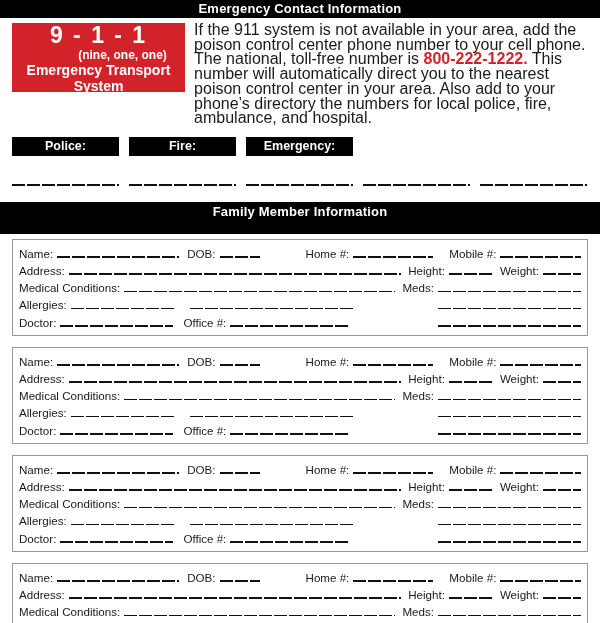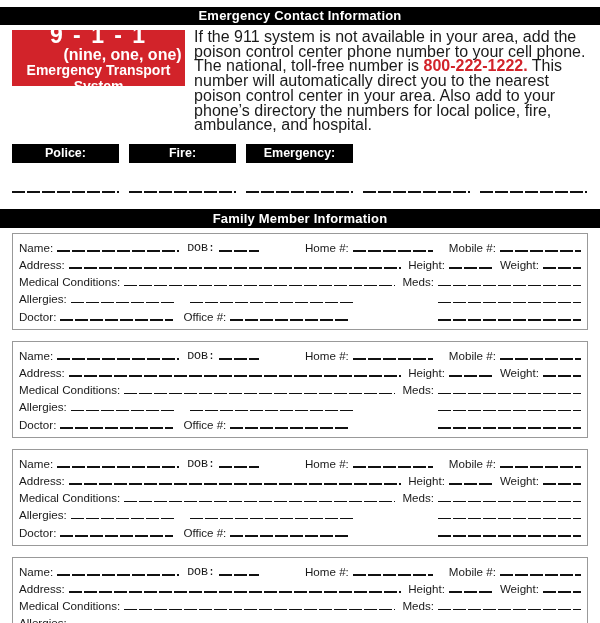--- a/index.html
+++ b/index.html
@@ -2,29 +2,29 @@
 <html><head>
 <meta charset="utf-8">
 <style>
   * { margin:0; padding:0; box-sizing:border-box; }
   html,body { width:600px; height:623px; background:#ffffff; overflow:hidden;
     font-family:"Liberation Sans", sans-serif; color:#111; }
 
   
   .bar { background:#000; color:#fff; text-align:center; font-weight:bold;
     font-size:13px; letter-spacing:.2px; height:18px; line-height:18px; }
-  .topbar { margin-top:7px; }
-  .familybar { margin-top:16px; height:19px; line-height:19px; }
+  .topbar { }
+  .familybar { margin-top:16px; height:32px; line-height:19px; }
 
   
   .intro { display:flex; margin:5px 12px 0 12px; }
-  .redbox { width:174px; height:56px; background:#d2232a; color:#fff;
+  .redbox { width:174px; height:69px; background:#d2232a; color:#fff;
     text-align:center; display:flex; flex-direction:column; justify-content:center; }
   .redbox .big { font-size:23px; font-weight:bold; letter-spacing:2px; line-height:26px; }
-  .redbox .sub { font-size:16px; font-weight:bold; line-height:14px;padding-left:48px; }
+  .redbox .sub { font-size:12px; font-weight:bold; line-height:14px;padding-left:48px; }
   .redbox .cap { font-size:14px; font-weight:bold; line-height:16px; }
   .introtext { margin-left:9px; width:396px; font-size:16px; line-height:14.7px; color:#1a1a1a; }
   .introtext .phone { color:#d2232a; font-weight:bold; }
 
   
   .contacts { display:grid; grid-template-columns:repeat(5,1fr); gap:10px;
     margin:11px 13px 0 12px; }
   .contact-chip { background:#000; color:#fff; font-weight:bold; font-size:12.5px;
     height:19px; display:flex; align-items:center; justify-content:center; }
   .contact-lines { display:grid; grid-template-columns:repeat(5,1fr); gap:10px;
@@ -36,21 +36,21 @@
     background:repeating-linear-gradient(90deg,#111 0,#111 13px,transparent 13px,transparent 15px); }
 
   
   #members { margin:5px 12px 4px 12px; }
   .member-box { border:1px solid #999; height:97px; margin-bottom:11px;
     padding:7px 6px 6px 6px; display:flex; flex-direction:column;
     justify-content:space-between; }
   .frow { display:flex; align-items:flex-end; font-size:11.6px; line-height:13px;
     color:#1a1a1a; white-space:nowrap; }
   .frow .lbl { flex:0 0 auto; }
-  .ml8  { margin-left:8px;font-family:Liberation Mono, monospace; }  .ml46 { margin-left:46px; }
+  .ml8  { margin-left:8px; }  .ml46 { margin-left:46px; }
   .ml16 { margin-left:16px; } .ml7  { margin-left:7px; }
   .ml10 { margin-left:10px; } .ml14 { margin-left:14px; }
   .grow { flex:1 1 auto; }
   .w122 { width:122px; } .w40 { width:40px; } .w80 { width:80px; }
   .w44 { width:44px; }  .w38 { width:38px; } .w143 { width:143px; }
   .w105 { width:105px; } .w165 { width:165px; } .w113 { width:113px; }
   .w118 { width:118px; } .right { margin-left:auto; }
 </style>
 </head>
 <body>

